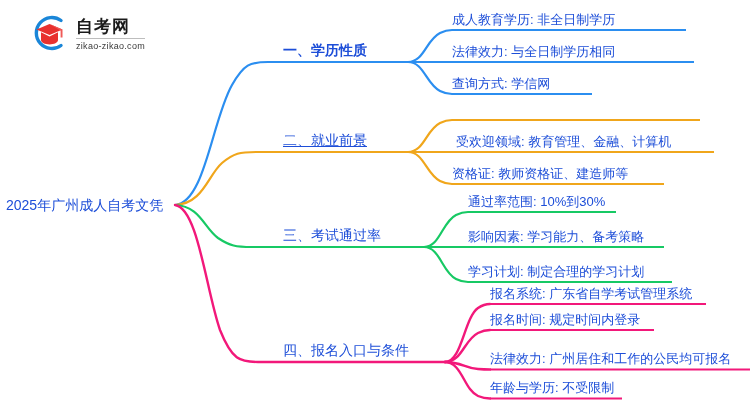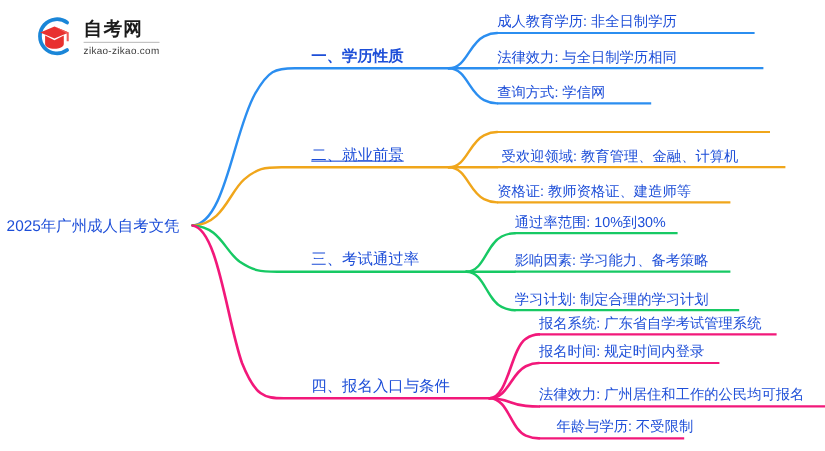--- a/index.html
+++ b/index.html
@@ -180,15 +180,15 @@
 
   <div class="node branch" style="left:283px; top:227px;">三、考试通过率</div>
   <div class="node leaf" style="left:468px; top:194px;">通过率范围: 10%到30%</div>
   <div class="node leaf" style="left:468px; top:229px;">影响因素: 学习能力、备考策略</div>
   <div class="node leaf" style="left:468px; top:264px;">学习计划: 制定合理的学习计划</div>
 
   <div class="node branch" style="left:283px; top:342px;">四、报名入口与条件</div>
   <div class="node leaf" style="left:490px; top:286px;">报名系统: 广东省自学考试管理系统</div>
   <div class="node leaf" style="left:490px; top:312px;">报名时间: 规定时间内登录</div>
   <div class="node leaf" style="left:490px; top:351px;">法律效力: 广州居住和工作的公民均可报名</div>
-  <div class="node leaf" style="left:490px; top:380px;margin-left:16px;">年龄与学历: 不受限制</div>
+  <div class="node leaf" style="left:490px; top:380px;">年龄与学历: 不受限制</div>
 
 </div>
 
 </body></html>

